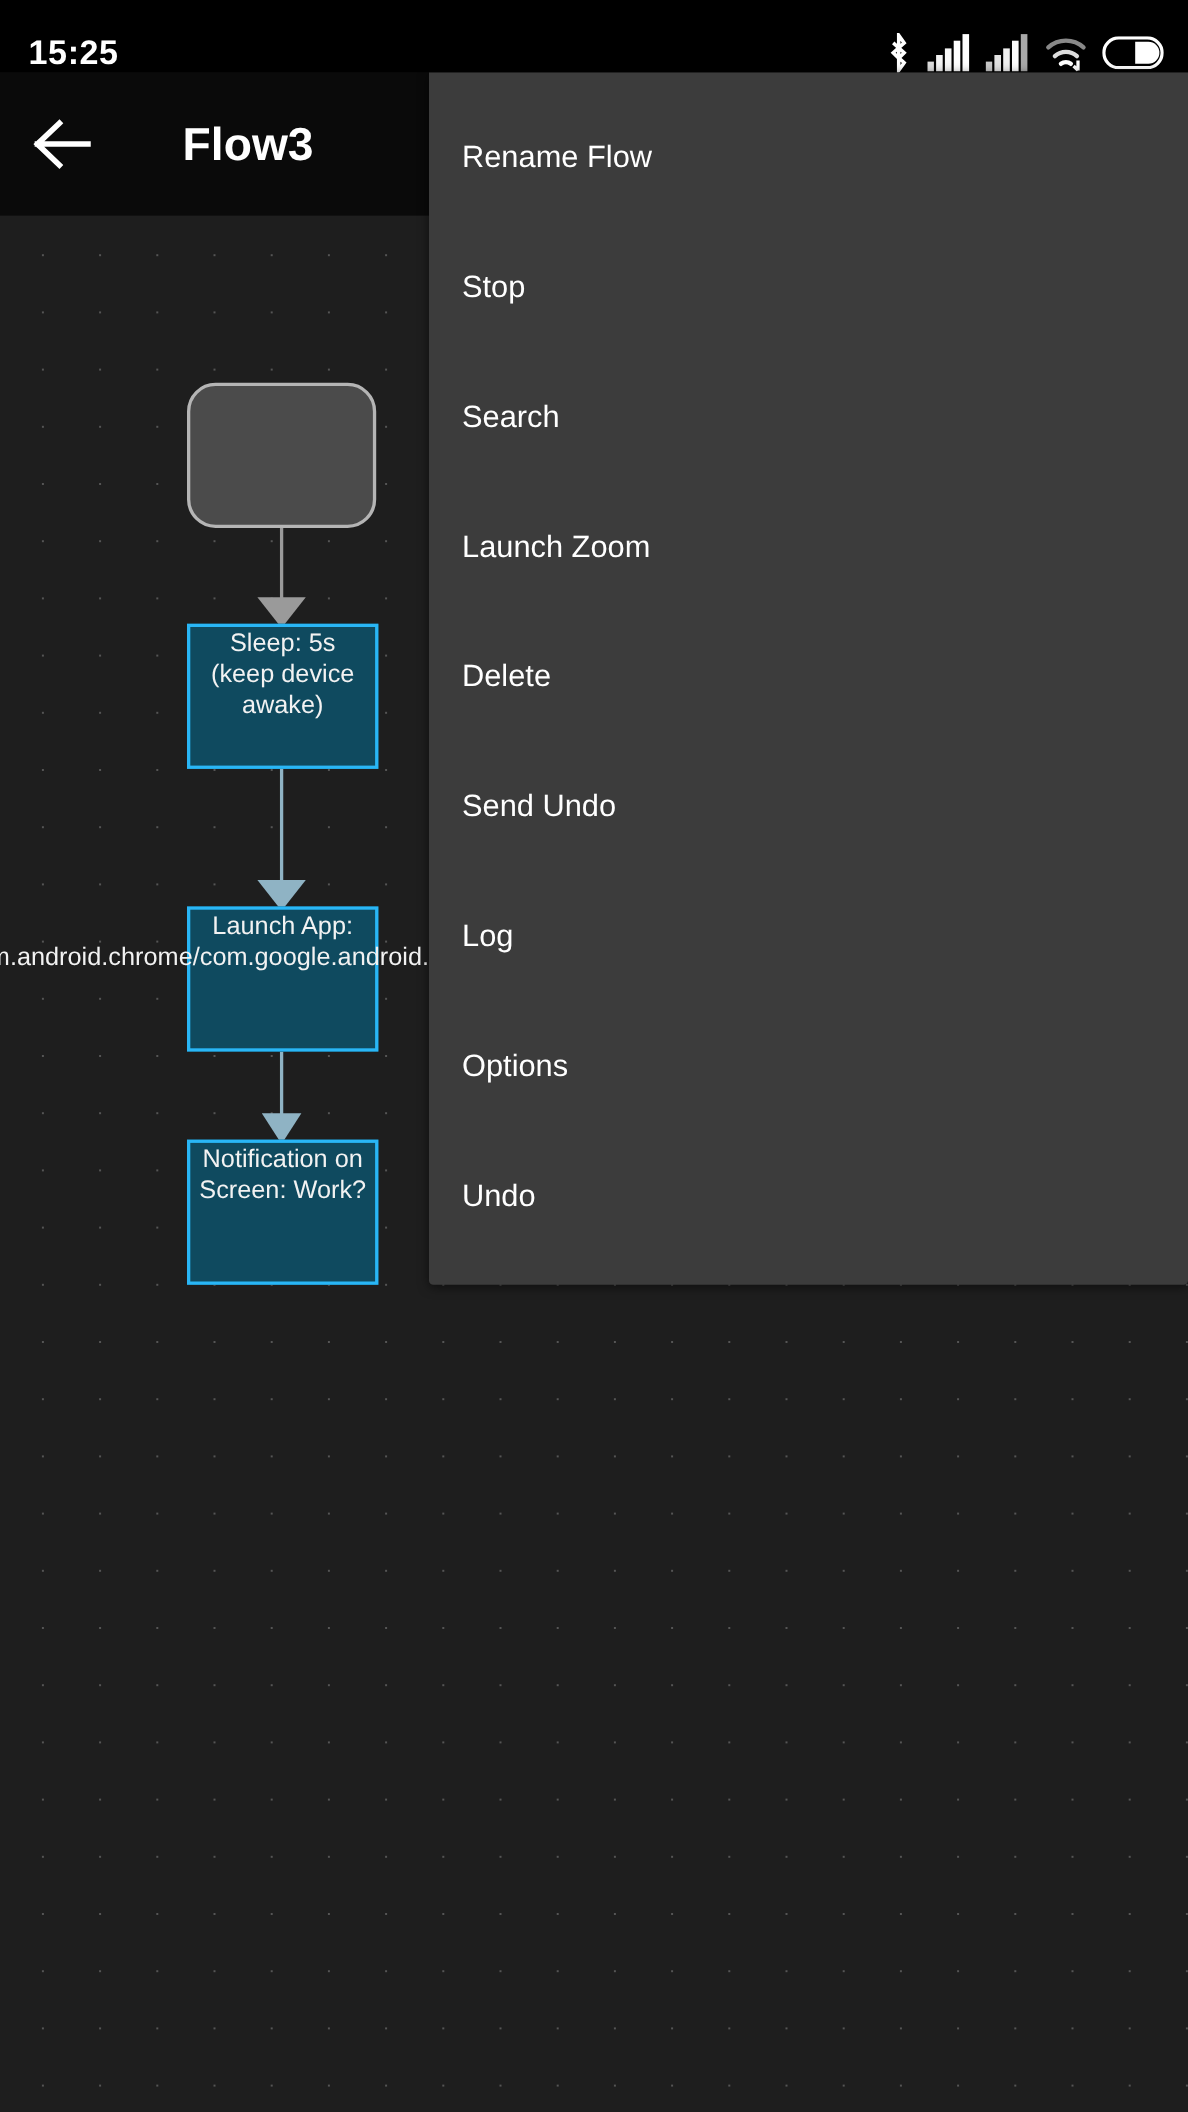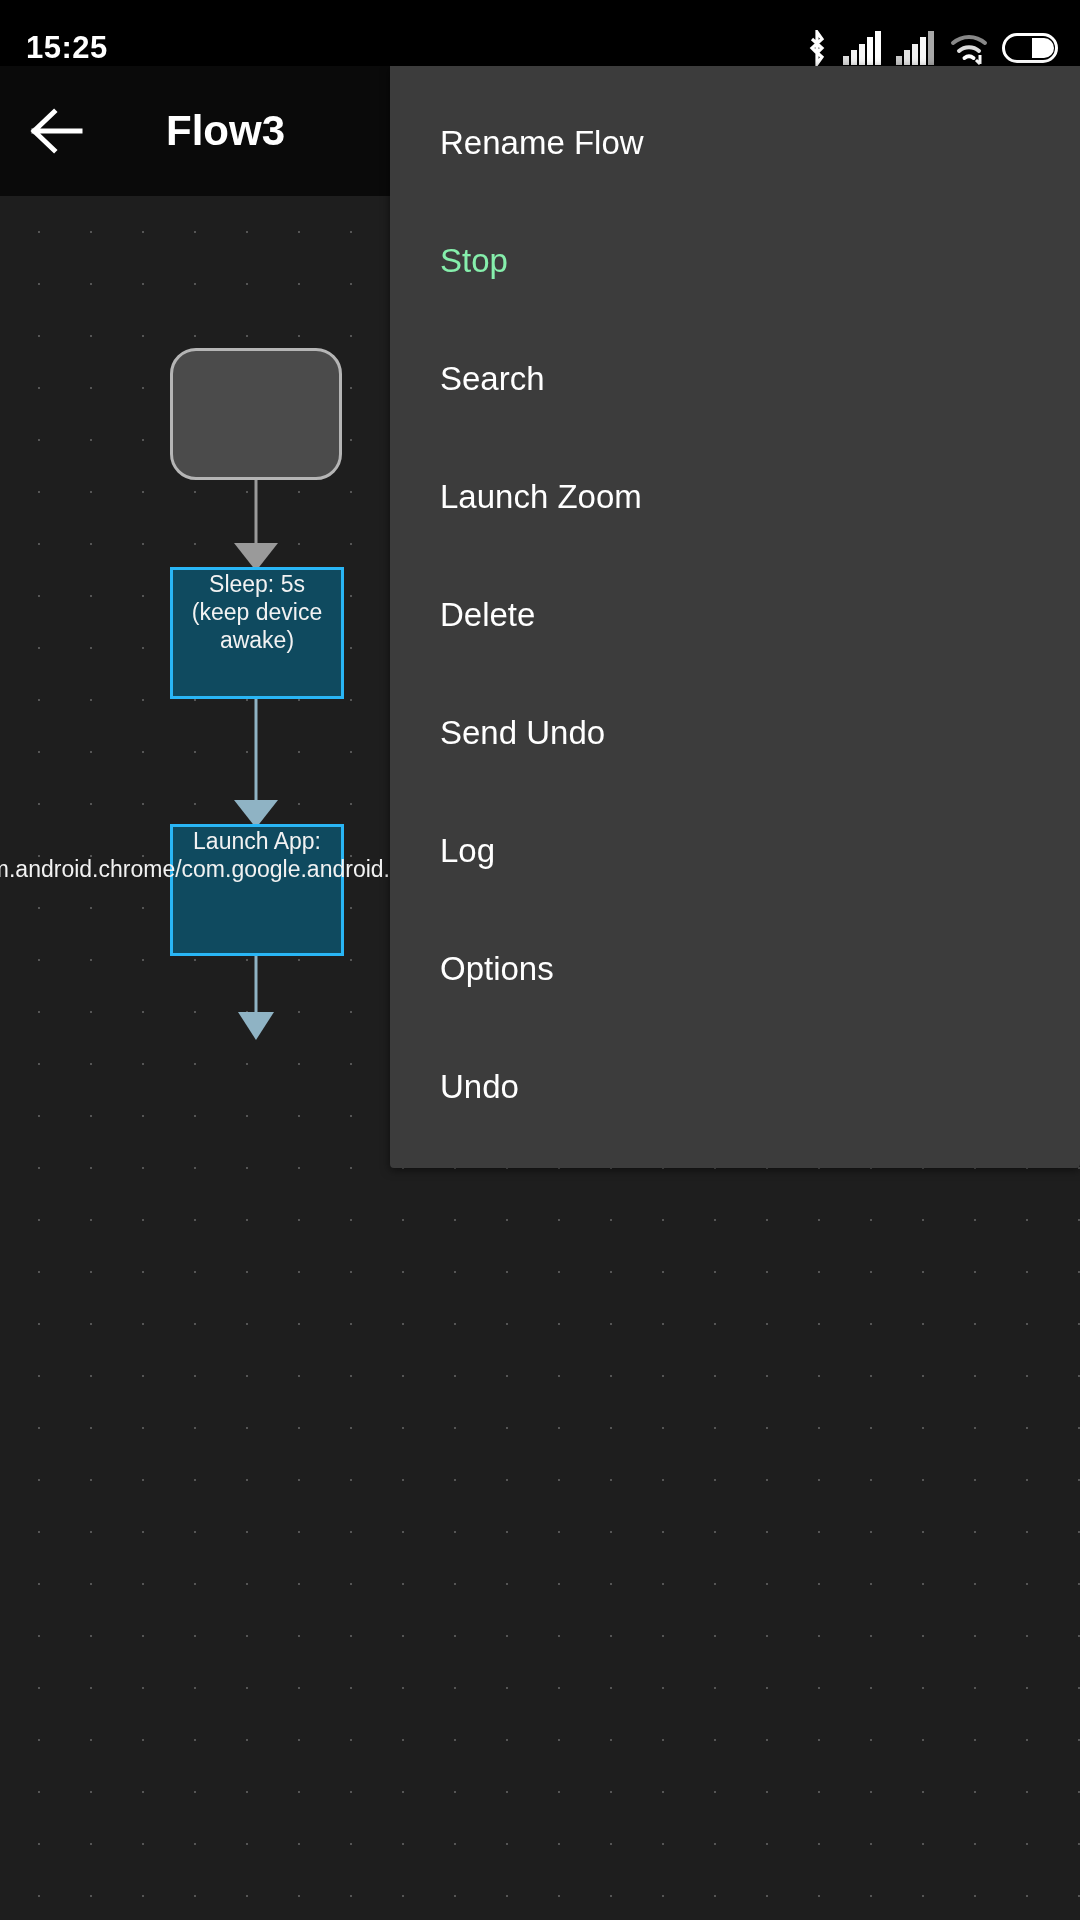--- a/index.html
+++ b/index.html
@@ -55,23 +55,23 @@
   
   #menu {
     position:absolute; left:390px; top:66px; width:690px;
     background:#3c3c3c; z-index:60;
     border-radius:0 0 4px 4px;
     padding:18px 0 22px 0;
     box-shadow:0 2px 10px rgba(0,0,0,0.55);
   }
   .menu-item {
     height:118px; display:flex; align-items:center;
-    padding-left:50px; color:#ffffff; font-size:33px; font-weight:400;
+    padding-left:30px; color:#ffffff; font-size:28px; font-weight:400;
   }
-  .menu-item.disabled { color:#86efac; }
+  .menu-item.disabled { color:#ffffff; }
 </style>
 </head>
 <body>
 
 <div id="screen">
 
   <div id="statusbar">
     <span id="clock">15:25</span>
     <div id="status-icons">
 
@@ -138,20 +138,23 @@
     </div>
 
     <div class="node" id="node-sleep">
       <span class="node-text">Sleep: 5s (keep device awake)</span>
     </div>
 
     <div class="node" id="node-launch">
       <span class="node-text">Launch App: com.android.chrome/com.google.android.apps.chrome.M</span>
     </div>
 
+    <div class="node" id="node-notify">
+      <span class="node-text">Notification on Screen: Work?</span>
+    </div>
 
   </div>
 
   <div id="menu">
       <div class="menu-item">Rename Flow</div>
       <div class="menu-item disabled">Stop</div>
       <div class="menu-item">Search</div>
       <div class="menu-item">Launch Zoom</div>
       <div class="menu-item">Delete</div>
       <div class="menu-item">Send Undo</div>

